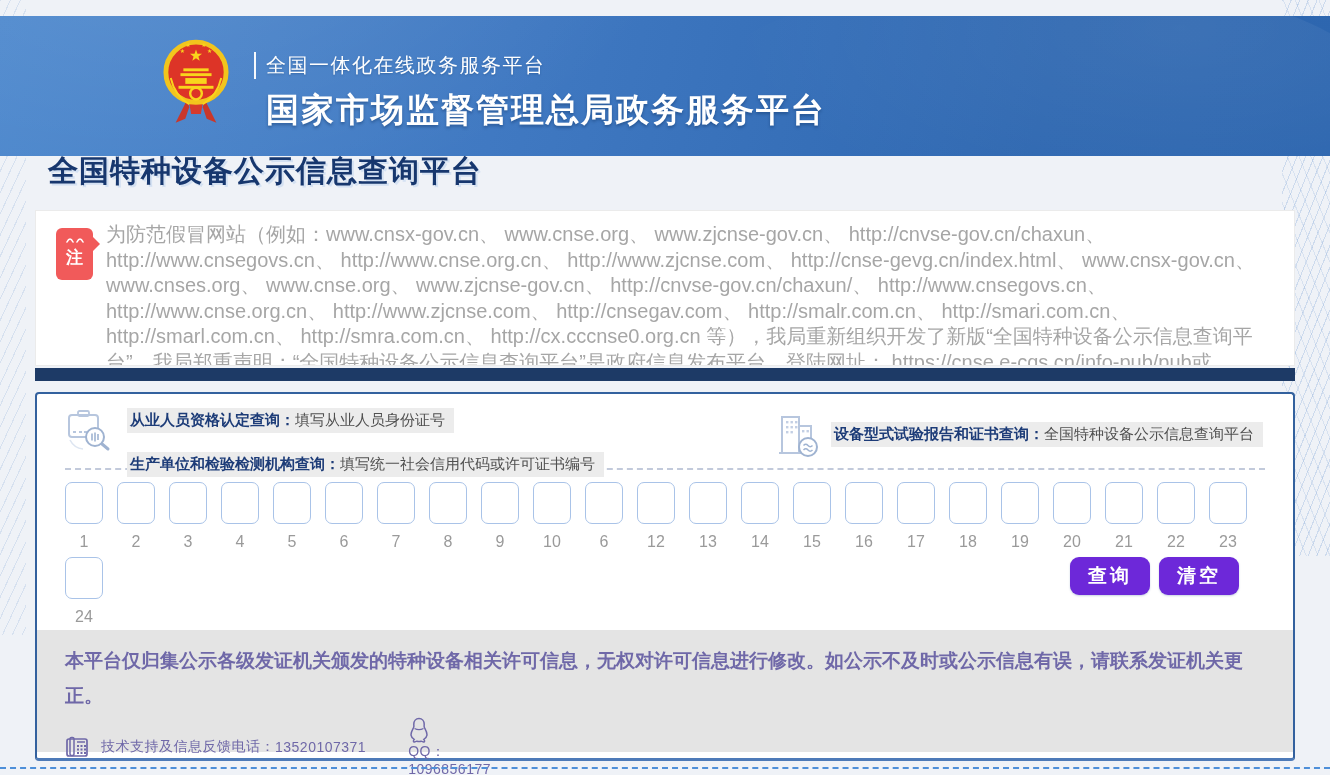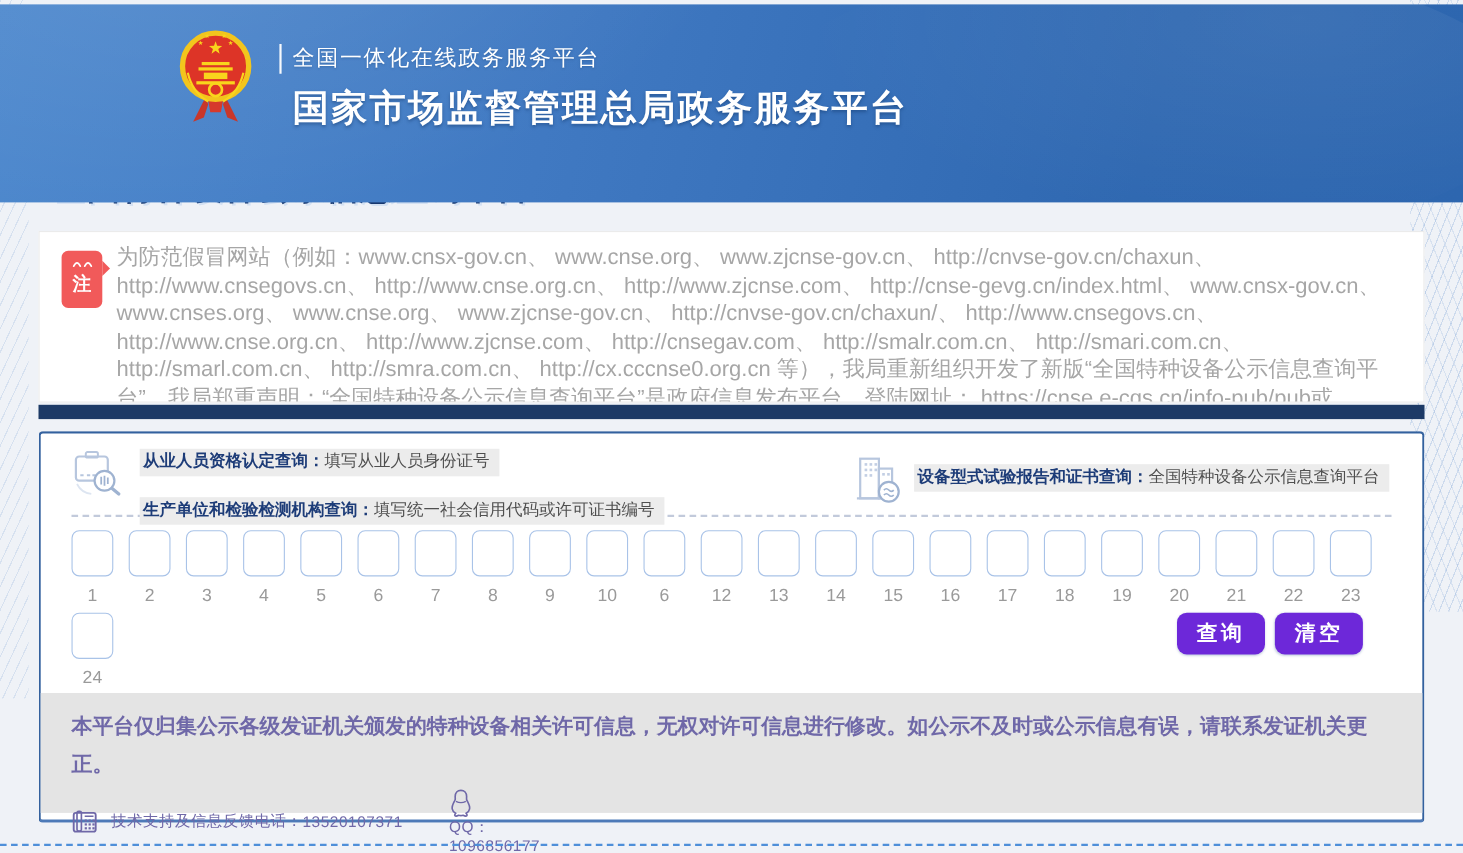--- a/index.html
+++ b/index.html
@@ -18,21 +18,21 @@
       repeating-linear-gradient(112deg, rgba(132,168,216,.32) 0 1px, transparent 1px 8px),
       repeating-linear-gradient(68deg, rgba(132,168,216,.22) 0 1px, transparent 1px 11px);
   }
   .bg-left {
     left:0; top:140; width:26px; height:635px;
     background:repeating-linear-gradient(115deg, rgba(150,180,220,.28) 0 1px, transparent 1px 9px);
   }
 
   
   .header {
-    position:absolute; left:0; top:4px; width:1330px; height:180px; z-index:2;
+    position:absolute; left:0; top:16px; width:1330px; height:140px; z-index:2;
     background:linear-gradient(103deg,#4d88cd 0%,#4079c2 38%,#2f68b1 78%,#2d66af 100%);
     overflow:hidden;
   }
   .header::before {
     content:""; position:absolute; left:-80px; top:-120px; width:900px; height:360px;
     background:radial-gradient(ellipse at 30% 0%, rgba(255,255,255,.10), transparent 60%);
     transform:rotate(-6deg);
   }
   .header::after {
     content:""; position:absolute; right:-60px; top:-40px; width:700px; height:260px;
@@ -108,21 +108,21 @@
   .cell-num { margin-top:8px; font-size:16px; line-height:19px; color:#9a9a9a; }
   .action-buttons { position:absolute; right:26px; top:75px; display:flex; gap:9px; }
   .btn {
     width:80px; height:38px; border:none; border-radius:9px; cursor:pointer;
     background:#6d28d9; color:#fff; font-size:19px; font-weight:bold; letter-spacing:3px;
     font-family:inherit; display:flex; align-items:center; justify-content:center;
     box-shadow:0 1px 2px rgba(40,80,140,.25);
   }
 
   
-  .footer { background:#e4e4e4; padding:13px 28px 10px; height:109px; }
+  .footer { background:#e4e4e4; padding:13px 28px 10px; height:122px; }
   .disclaimer { font-size:19px; font-weight:bold; line-height:35px; color:#6f68a8; }
   .contact { display:flex; align-items:center; margin-top:4px; color:#6f68a8; font-size:14px; font-weight:normal; }
   .contact .cicon { margin-right:12px; display:flex; align-items:center; }
   .qq-group { margin-left:42px; display:flex; align-items:flex-start;flex-direction:column; }
   .contact-text { letter-spacing:.5px; }
 
   .bottom-dashed {
     position:absolute; left:0; top:767px; width:1330px; height:0; z-index:1;
     border-top:2px dashed #4e8fd9;
   }

